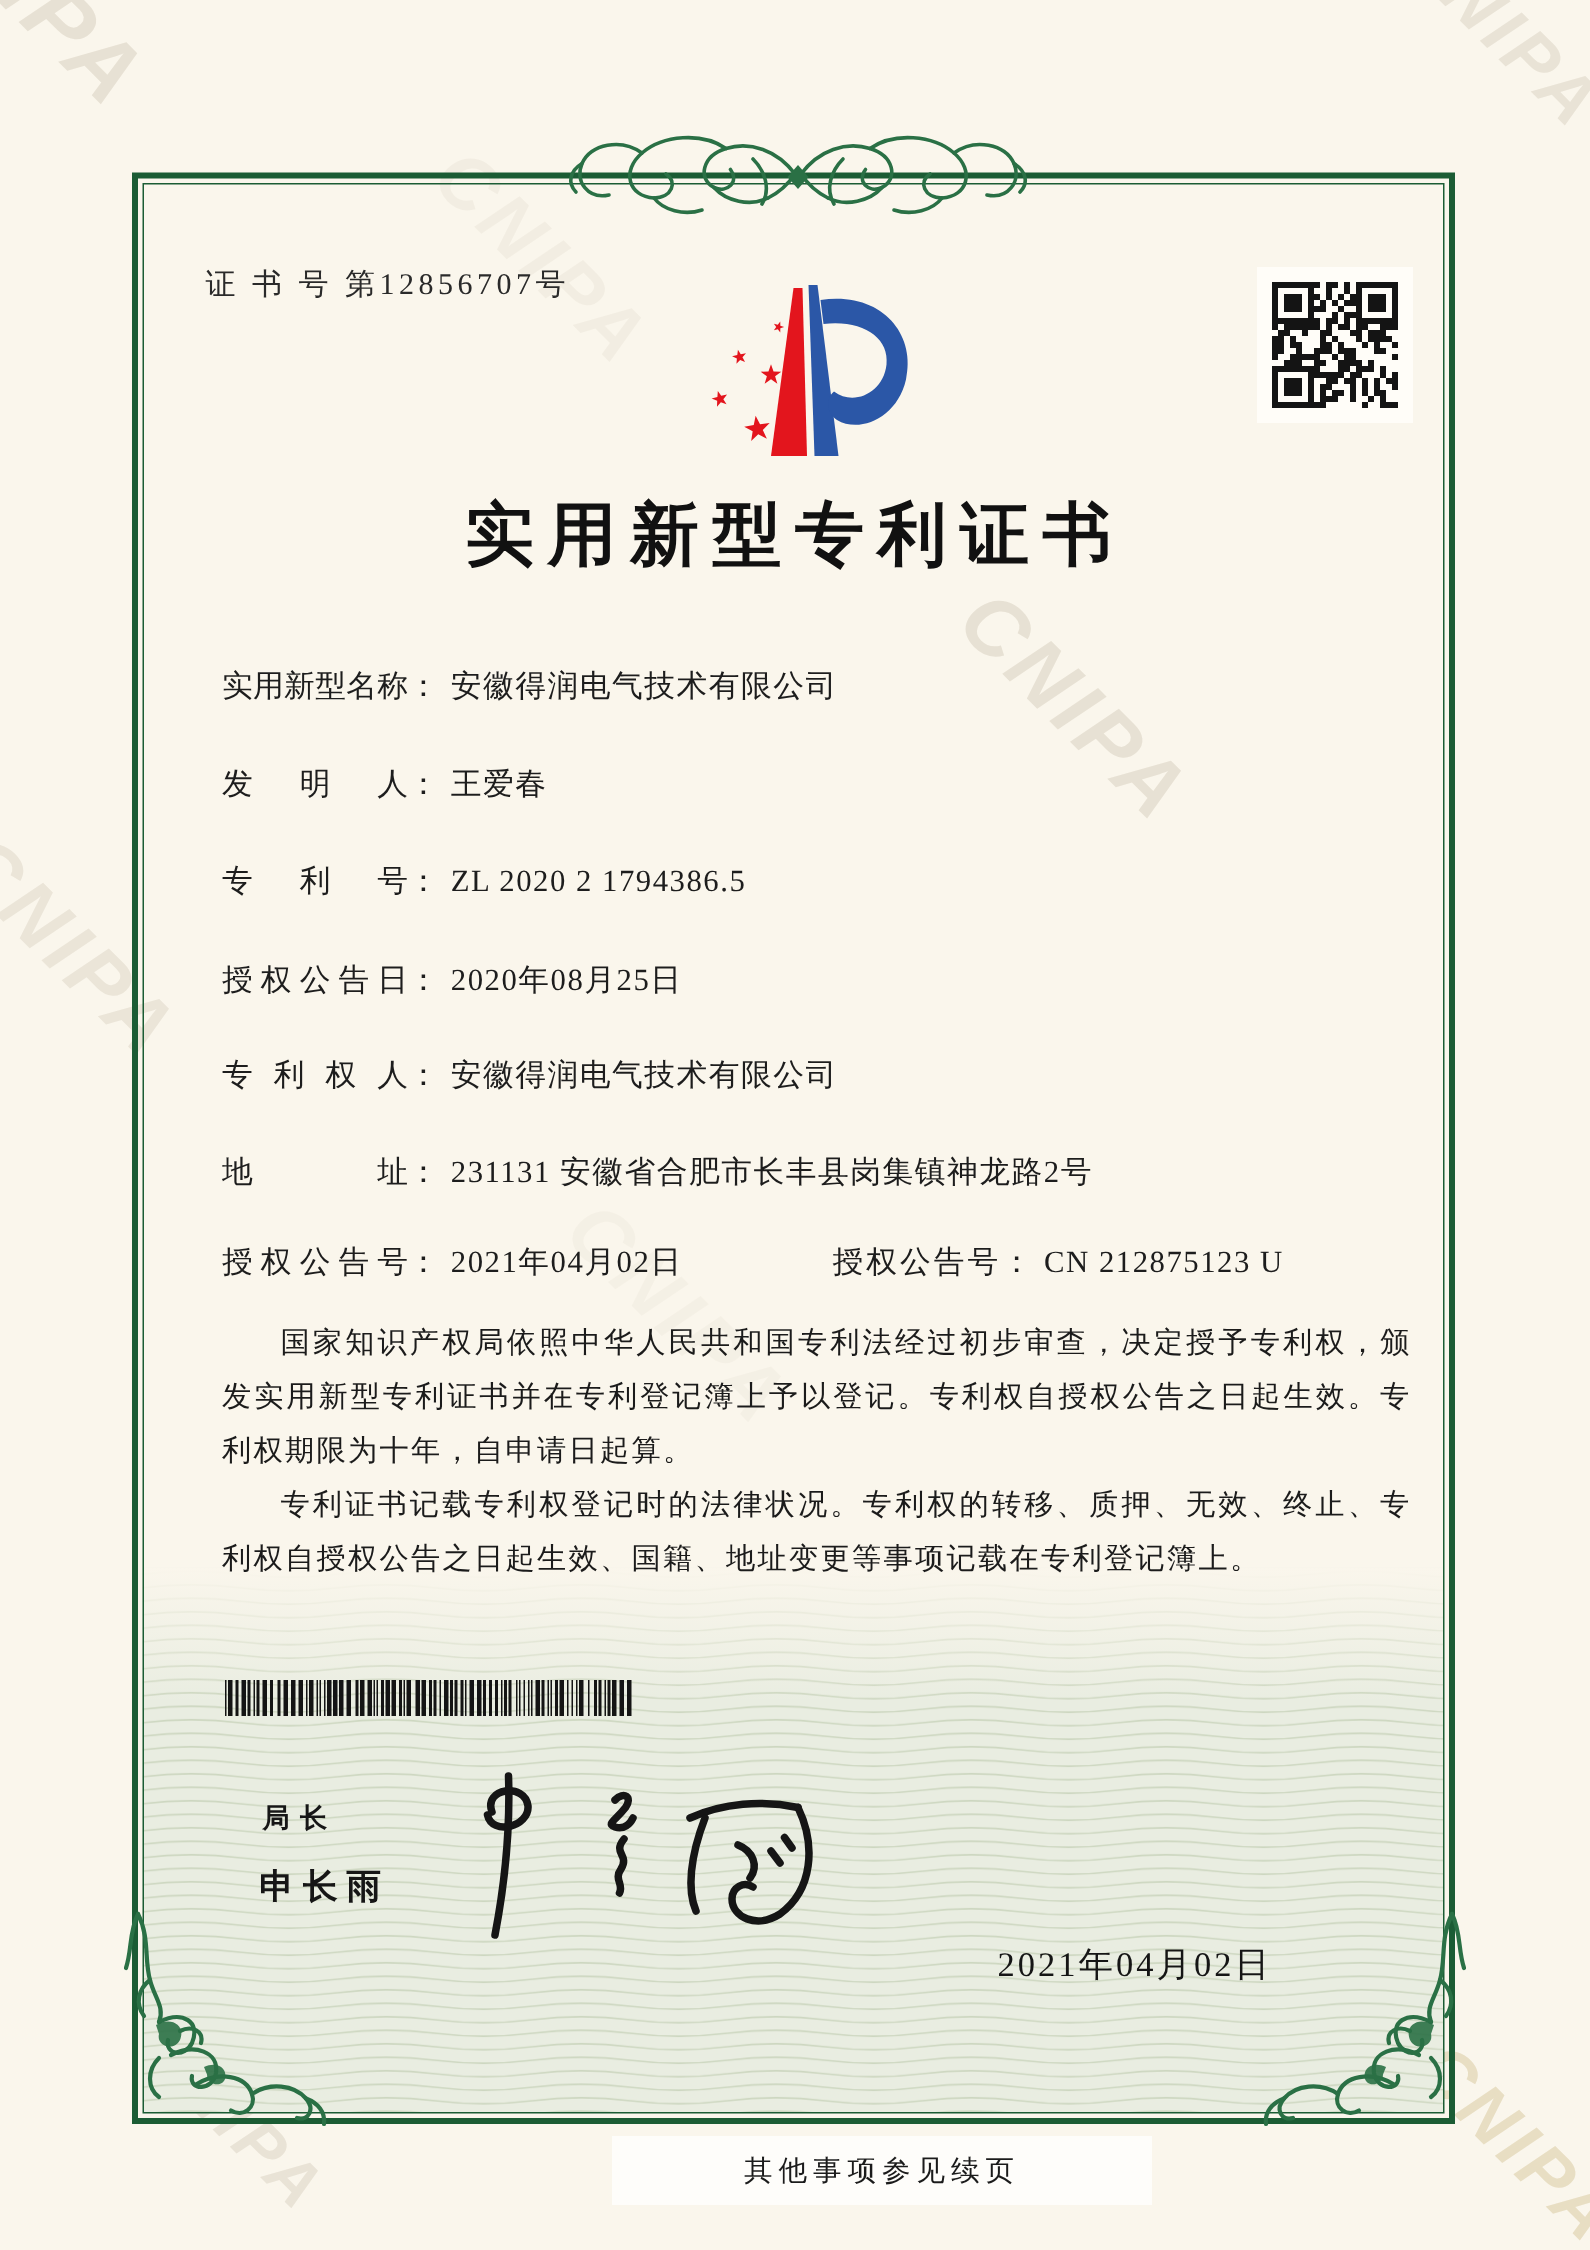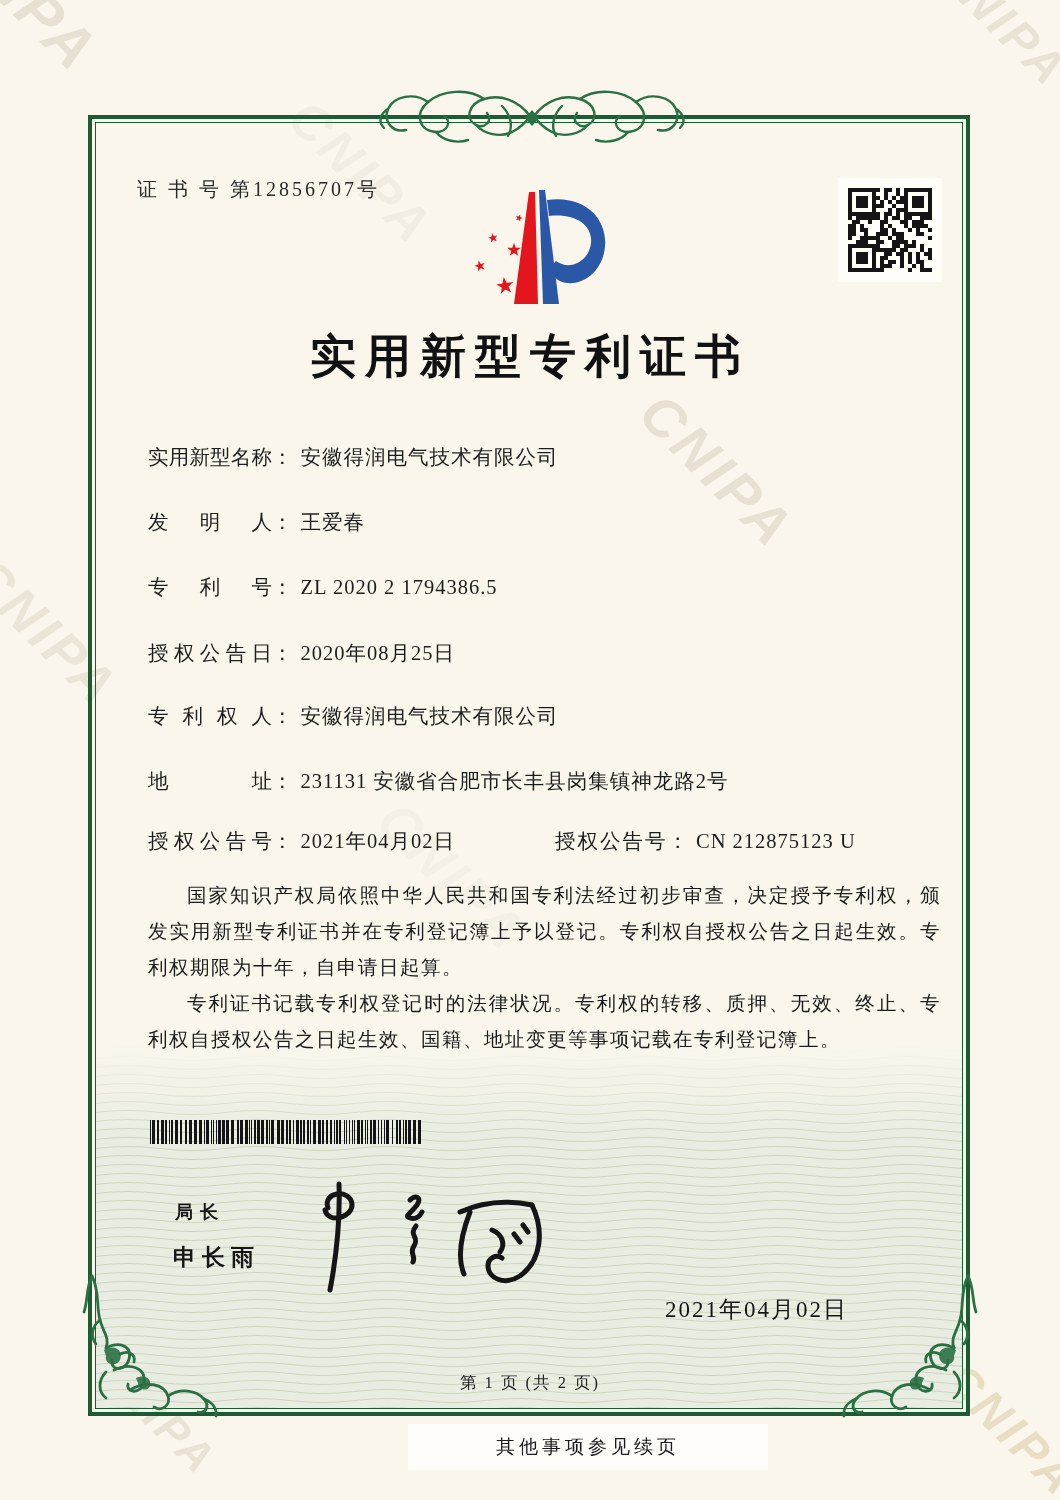--- a/index.html
+++ b/index.html
@@ -468,21 +468,20 @@
           <path d="M178,34 C168,60 166,82 172,96"></path>
           <path d="M240,27 C252,52 250,82 228,98 C212,108 196,100 196,88 C196,80 204,76 210,80"></path>
           <path d="M200,52 C210,56 214,66 208,74"></path>
           <path d="M222,56 l6,8"></path>
           <path d="M231,47 l5,7"></path>
         </g>
       </svg>
     </div>
 
     <div class="issue-date">2021年04月02日</div>
-    <div class="page-indicator">第 1 页 (共 2 页)</div>
   </div>
 
   <div class="frame">
     <div class="frame-inner"></div>
   </div>
 
   <div class="ornament-top">
     <svg width="320" height="64" viewBox="0 0 320 64" aria-hidden="true">
       <defs>
         <g id="halfOrn" fill="none" stroke="#2a7045" stroke-width="2.4" stroke-linecap="round">

